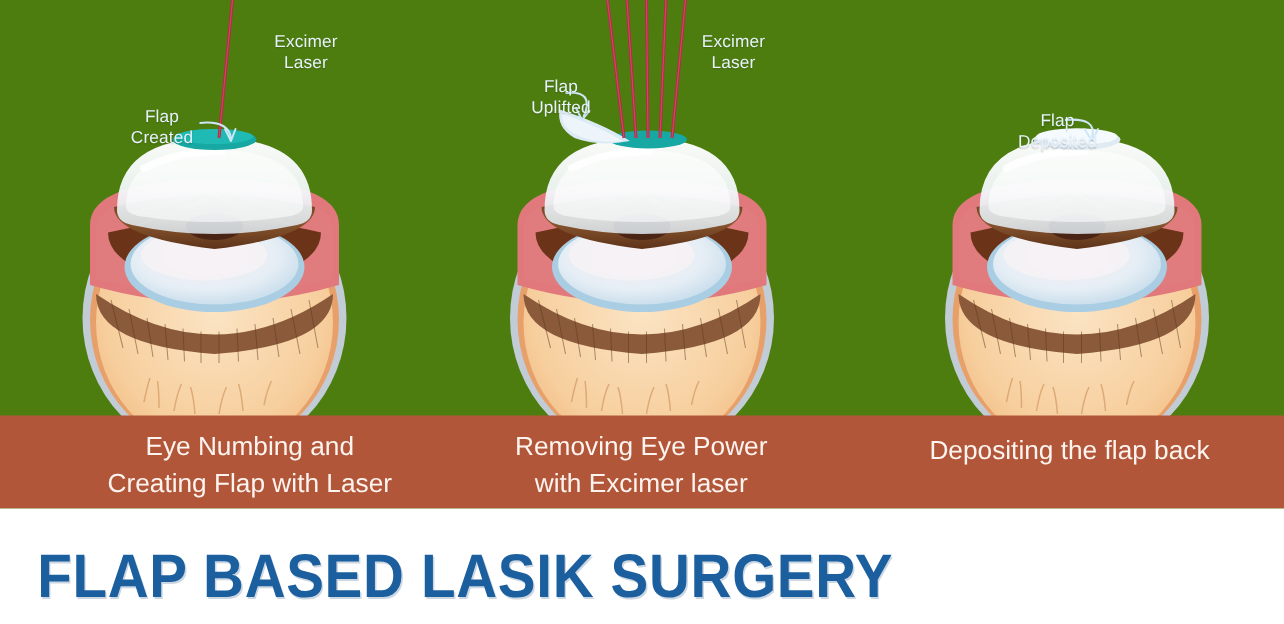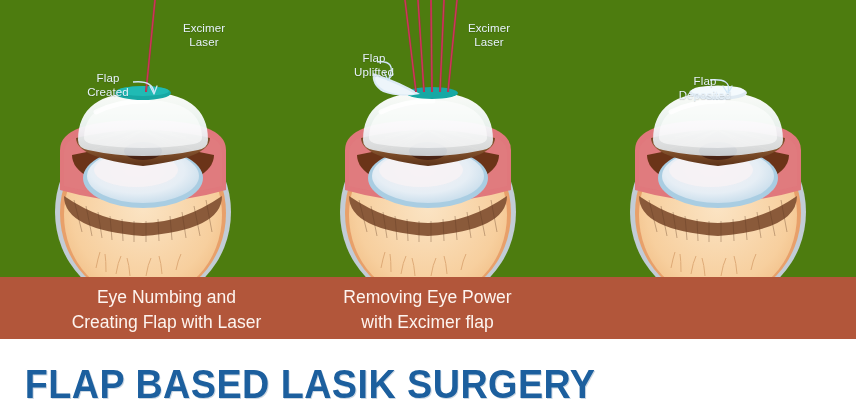--- a/index.html
+++ b/index.html
@@ -431,20 +431,21 @@
       <div class="callout callout-flap-3">Flap
 Deposited</div>
     </div>
 
   </div>
 
   <div class="caption-bar">
     <div class="caption caption-1">Eye Numbing and
 Creating Flap with Laser</div>
     <div class="caption caption-2">Removing Eye Power
-with Excimer flap</div>
+with Excimer laser</div>
+    <div class="caption caption-3">Depositing the flap back</div>
   </div>
 
   <div class="title-area">
     <div class="title-text">FLAP BASED LASIK SURGERY</div>
   </div>
 
 </div>
 
 </body></html>

